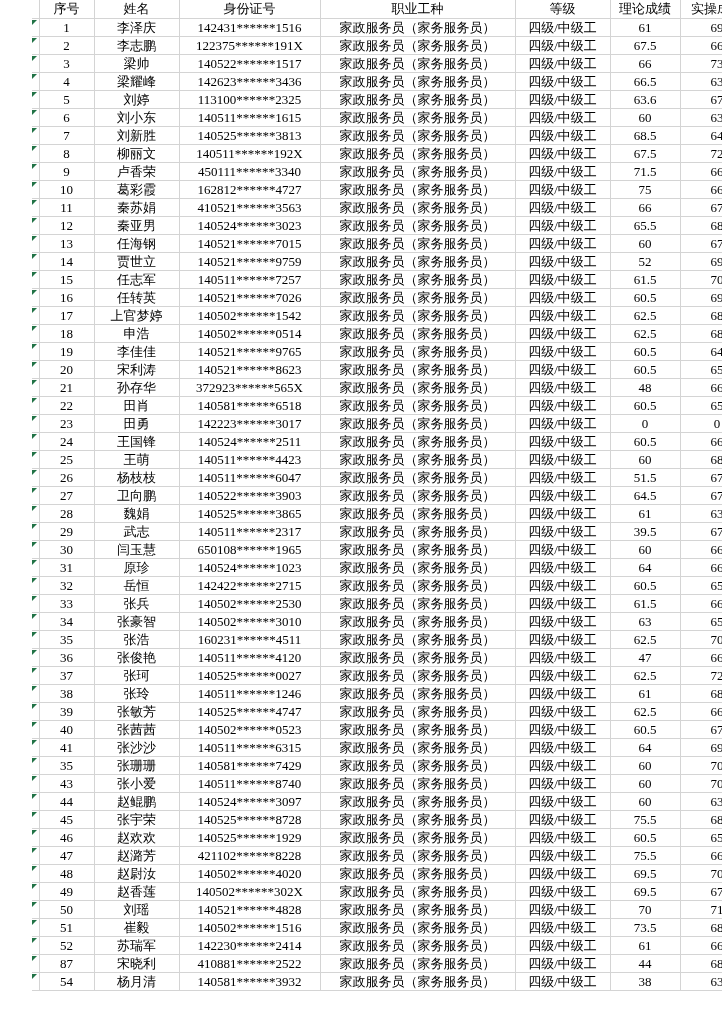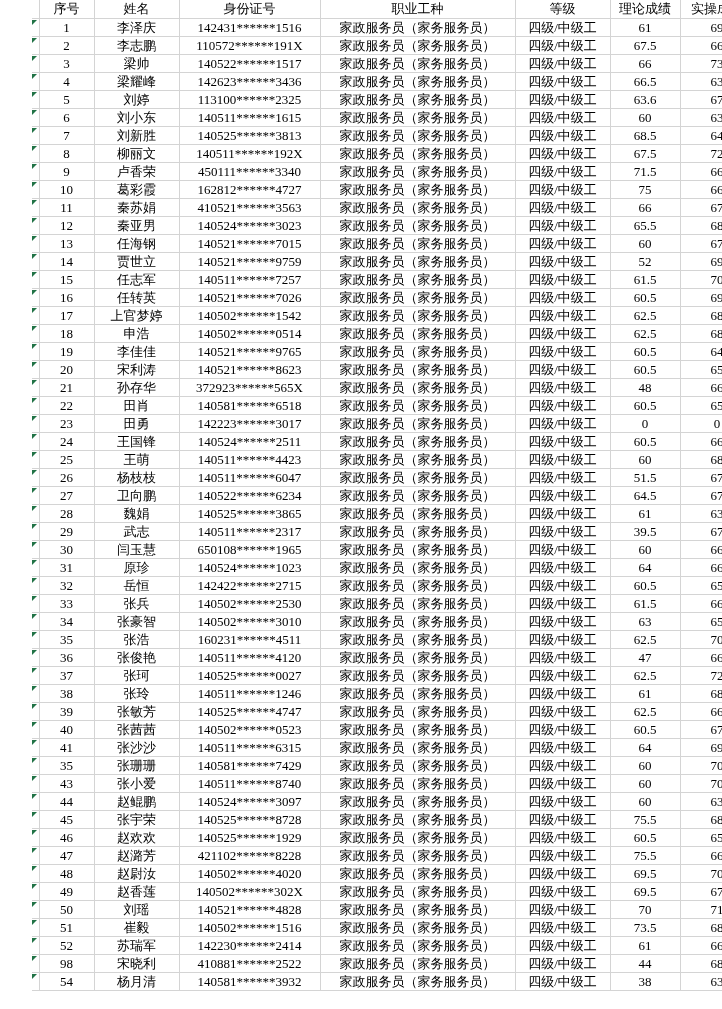--- a/index.html
+++ b/index.html
@@ -83,21 +83,21 @@
     <td>61</td>
     <td>69</td>
   </tr>
 
   <tr>
     <td class="err-col">
           <span class="tri"></span>
         </td>
     <td>2</td>
     <td>李志鹏</td>
-    <td class="id-cell">110572******191X</td>
+    <td class="id-cell">122375******191X</td>
     <td>家政服务员（家务服务员）</td>
     <td>四级/中级工</td>
     <td>67.5</td>
     <td>66</td>
   </tr>
 
   <tr>
     <td class="err-col">
           <span class="tri"></span>
         </td>
@@ -408,21 +408,21 @@
     <td>51.5</td>
     <td>67</td>
   </tr>
 
   <tr>
     <td class="err-col">
           <span class="tri"></span>
         </td>
     <td>27</td>
     <td>卫向鹏</td>
-    <td class="id-cell">140522******6234</td>
+    <td class="id-cell">140522******3903</td>
     <td>家政服务员（家务服务员）</td>
     <td>四级/中级工</td>
     <td>64.5</td>
     <td>67</td>
   </tr>
 
   <tr>
     <td class="err-col">
           <span class="tri"></span>
         </td>
@@ -744,21 +744,21 @@
     <td>家政服务员（家务服务员）</td>
     <td>四级/中级工</td>
     <td>61</td>
     <td>66</td>
   </tr>
 
   <tr>
     <td class="err-col">
           <span class="tri"></span>
         </td>
-    <td>98</td>
+    <td>87</td>
     <td>宋晓利</td>
     <td class="id-cell">410881******2522</td>
     <td>家政服务员（家务服务员）</td>
     <td>四级/中级工</td>
     <td>44</td>
     <td>68</td>
   </tr>
 
   <tr>
     <td class="err-col">

